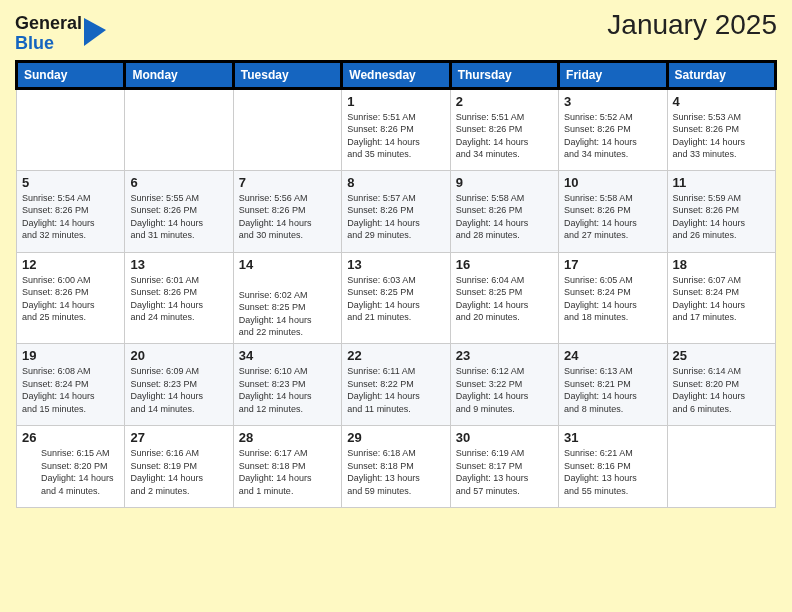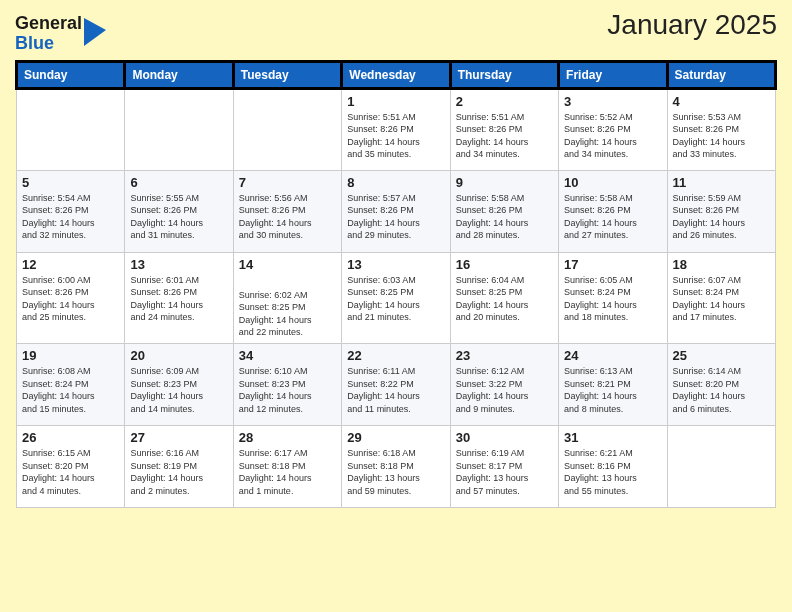--- a/index.html
+++ b/index.html
@@ -315,21 +315,21 @@
             <span class="day-num">25</span>
             <div class="day-info" style="white-space: pre-line;">Sunrise: 6:14 AM
 Sunset: 8:20 PM
 Daylight: 14 hours
 and 6 minutes.</div>
           </td>
         </tr>
         <tr>
           <td>
             <span class="day-num">26</span>
-            <div class="day-info" style="white-space: pre-line;">Sunrise: 6:15 AM
+            <div class="day-info" style="white-space: pre-line; margin-left: 19px;">Sunrise: 6:15 AM
 Sunset: 8:20 PM
 Daylight: 14 hours
 and 4 minutes.</div>
           </td>
           <td>
             <span class="day-num">27</span>
             <div class="day-info" style="white-space: pre-line;">Sunrise: 6:16 AM
 Sunset: 8:19 PM
 Daylight: 14 hours
 and 2 minutes.</div>

